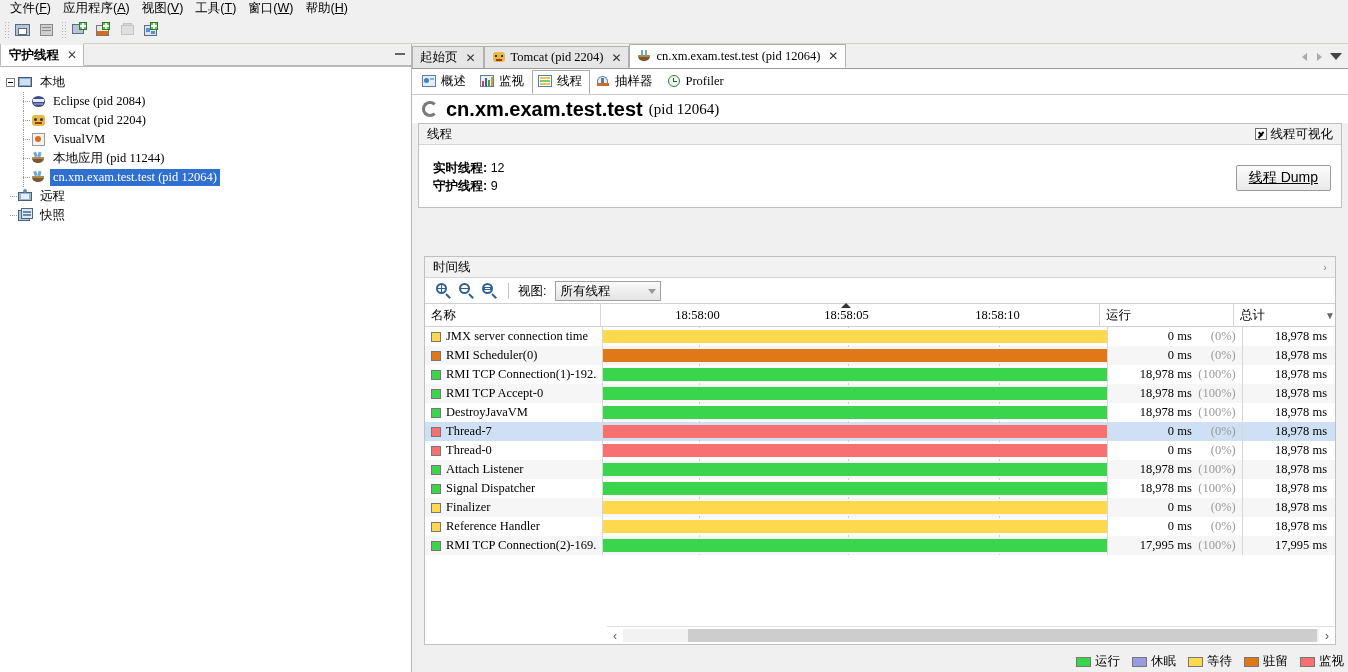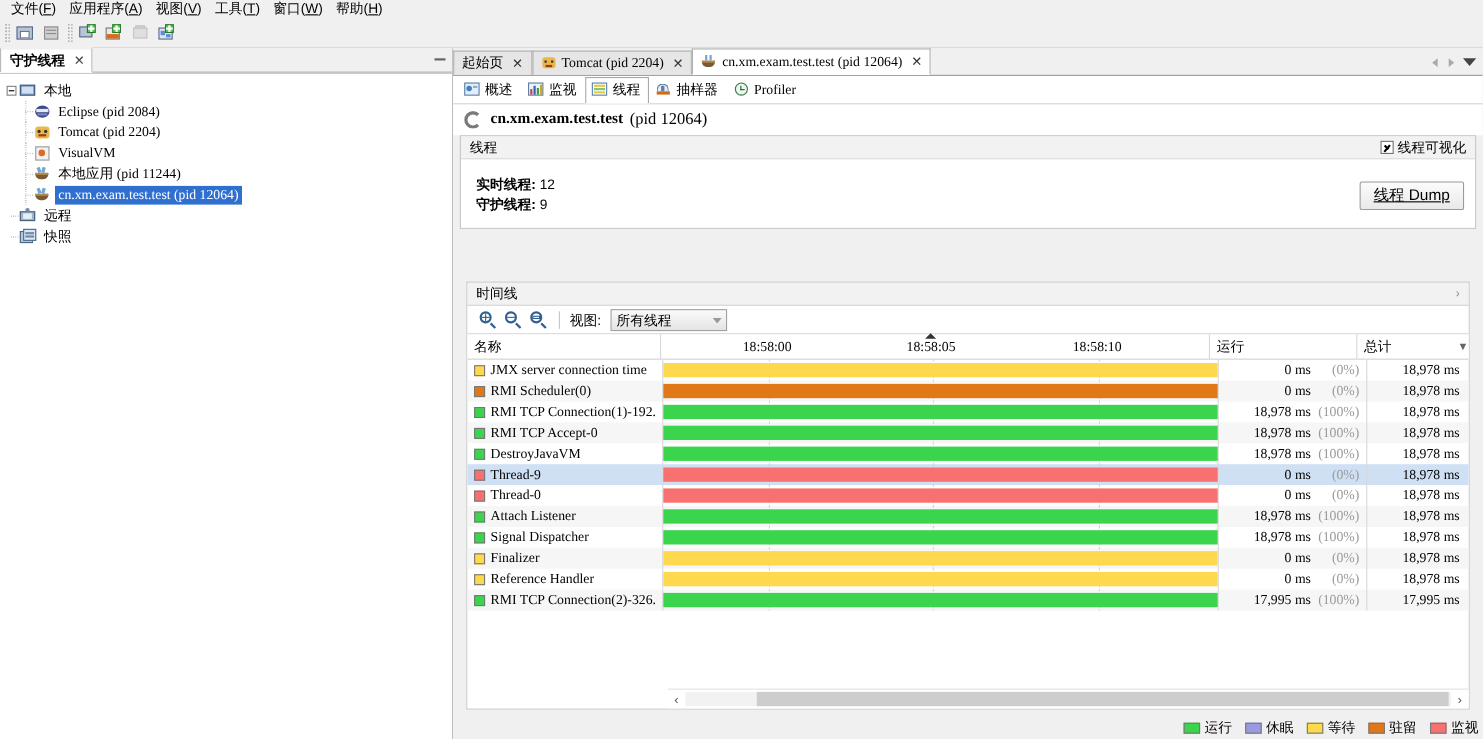--- a/index.html
+++ b/index.html
@@ -111,21 +111,21 @@
     border-bottom: 1px solid #c8c8c8; padding-left: 4px; }
   .stab { display: flex; align-items: center; padding: 2px 7px 3px 5px; font-size: 12.5px;
     border: 1px solid transparent; white-space: nowrap; }
   .stab.active { border: 1px solid #aaa; border-bottom-color: #fff; background: #fff;
     box-shadow: inset 0 -1px 0 #fff; }
   .stab .ic { width: 15px; height: 15px; position: relative; margin-right: 4px; }
 
   .apptitle { display: flex; align-items: center; height: 28px; background: #fff; padding-left: 10px; }
   .apptitle .spin { width: 16px; height: 16px; border: 3px solid #7a7a7a;
     border-radius: 50%; border-right-color: transparent; margin-right: 8px; box-sizing: border-box; }
-  .apptitle .t1 { font-size: 14px; font-weight: bold; font-family: Liberation Serif, serif; }
+  .apptitle .t1 { font-size: 20px; font-weight: bold; font-family: Liberation Sans, sans-serif; }
   .apptitle .t2 { font-size: 15px; margin-left: 6px; font-family: "Liberation Serif", serif; }
 
   .section { margin: 0 6px; background: #fff; border: 1px solid #c0c0c0; }
   .sec-head { height: 20px; background: #f2f2f2; border-bottom: 1px solid #d5d5d5;
     display: flex; align-items: center; padding: 0 8px; font-size: 12.5px; position: relative; }
   .sec-head .right { margin-left: auto; display: flex; align-items: center; gap: 4px; }
   .cbox { width: 12px; height: 12px; border: 1px solid #707070; background: #fff;
     position: relative; box-sizing: border-box; }
   .cbox::after { content: ""; position: absolute; left: 2px; top: 4px; width: 5px; height: 2px;
     background: #000; transform: rotate(45deg); }
@@ -640,21 +640,21 @@
                 </div>
                 <div class="c-run">
                   <span>18,978 ms</span>
                   <span class="pct">(100%)</span>
                 </div>
                 <div class="c-tot">18,978 ms</div>
               </div>
               <div class="row sel">
                 <div class="c-name">
                   <span class="swatch" style="background: rgb(248, 113, 113);"></span>
-                  <span style="font-family: &quot;Liberation Serif&quot;, serif;">Thread-9</span>
+                  <span style="font-family: &quot;Liberation Serif&quot;, serif;">Thread-7</span>
                 </div>
                 <div class="c-tl">
                   <div class="gl" style="left: 96px;"></div>
                   <div class="gl" style="left: 245px;"></div>
                   <div class="gl" style="left: 396px;"></div>
                   <div class="bar" style="background: rgb(248, 113, 113);"></div>
                 </div>
                 <div class="c-run">
                   <span>0 ms</span>
                   <span class="pct">(0%)</span>
@@ -742,21 +742,21 @@
                 </div>
                 <div class="c-run">
                   <span>0 ms</span>
                   <span class="pct">(0%)</span>
                 </div>
                 <div class="c-tot">18,978 ms</div>
               </div>
               <div class="row alt">
                 <div class="c-name">
                   <span class="swatch" style="background: rgb(58, 212, 77);"></span>
-                  <span style="font-family: &quot;Liberation Serif&quot;, serif;">RMI TCP Connection(2)-326.</span>
+                  <span style="font-family: &quot;Liberation Serif&quot;, serif;">RMI TCP Connection(2)-169.</span>
                 </div>
                 <div class="c-tl">
                   <div class="gl" style="left: 96px;"></div>
                   <div class="gl" style="left: 245px;"></div>
                   <div class="gl" style="left: 396px;"></div>
                   <div class="bar" style="background: rgb(58, 212, 77);"></div>
                 </div>
                 <div class="c-run">
                   <span>17,995 ms</span>
                   <span class="pct">(100%)</span>

